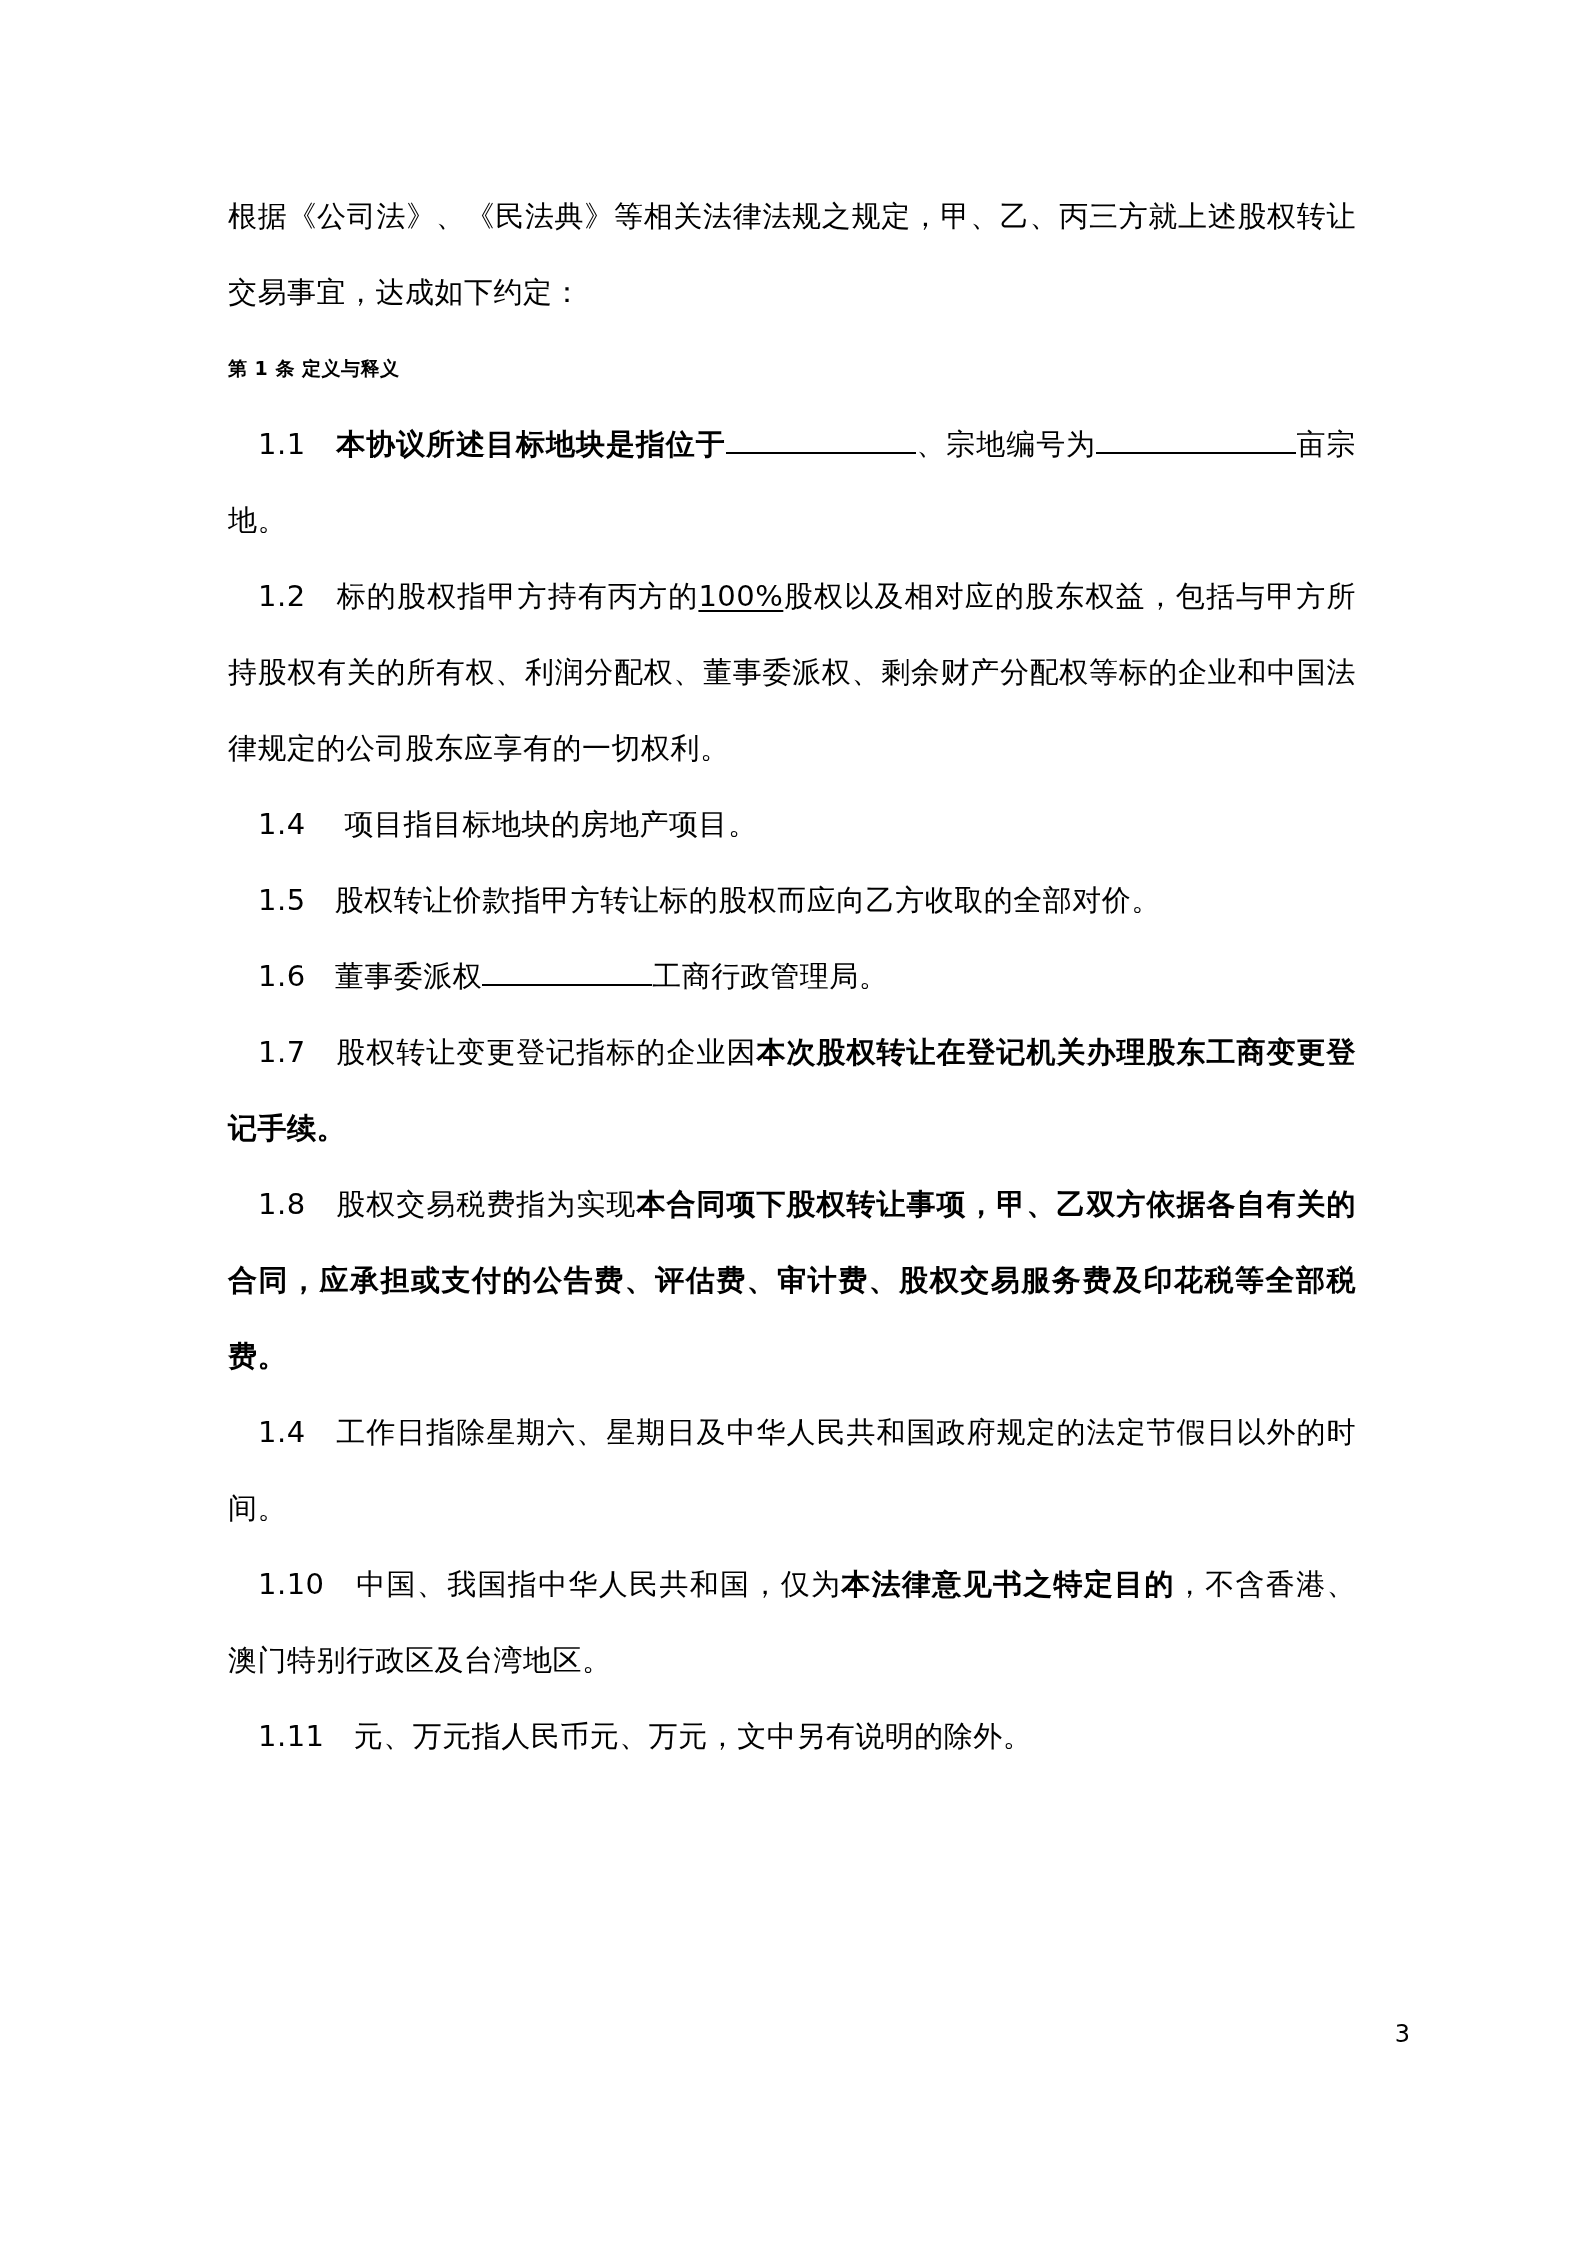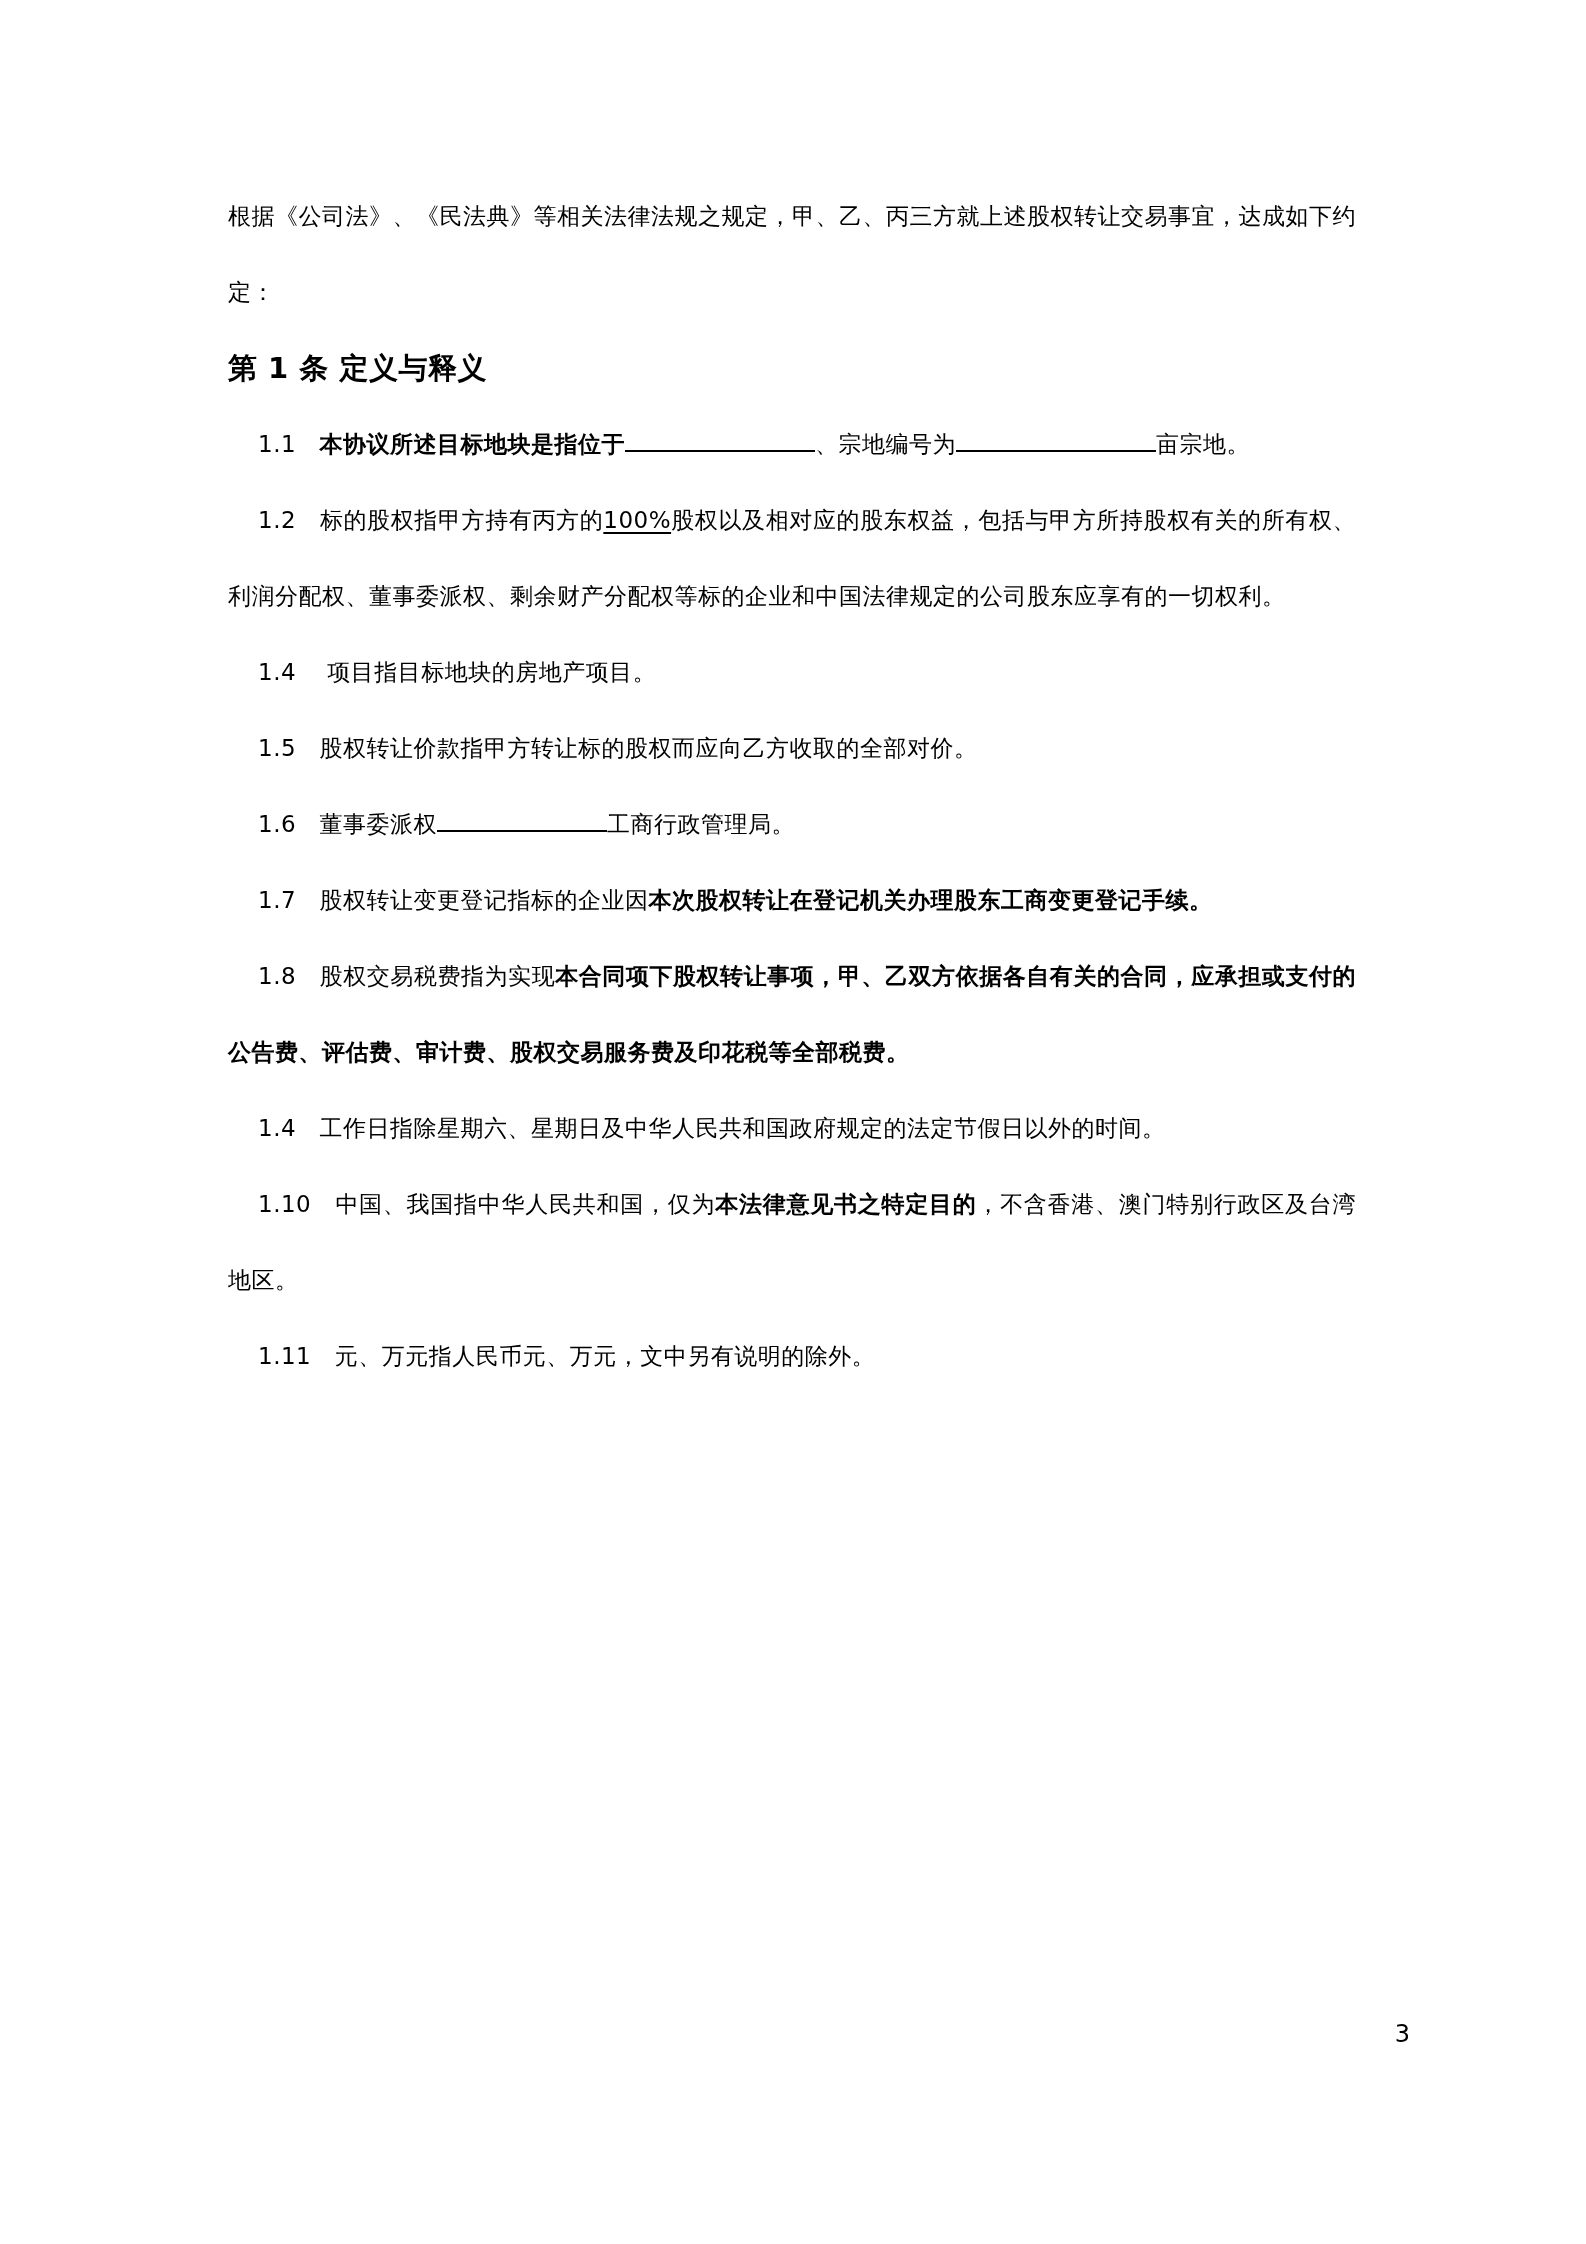--- a/index.html
+++ b/index.html
@@ -19,30 +19,30 @@
     box-sizing: border-box;
     overflow: hidden;
   }
   .content {
     position: absolute;
     left: 228px;
     top: 178px;
     width: 1128px;
   }
   .para {
-    font-size: 23px;
+    font-size: 29px;
     line-height: 76px;
     letter-spacing: 0.5px;
     text-align: justify;
     text-justify: inter-ideograph;
     margin: 0 0 0 0;
     white-space: normal;
   }
   .heading {
-    font-size: 29px;
+    font-size: 19px;
     line-height: 76px;
     font-weight: bold;
     letter-spacing: 0.5px;
     margin: 0;
   }
   .blank {
     display: inline-block;
     border-bottom: 2px solid #000;
     vertical-align: baseline;
   }

